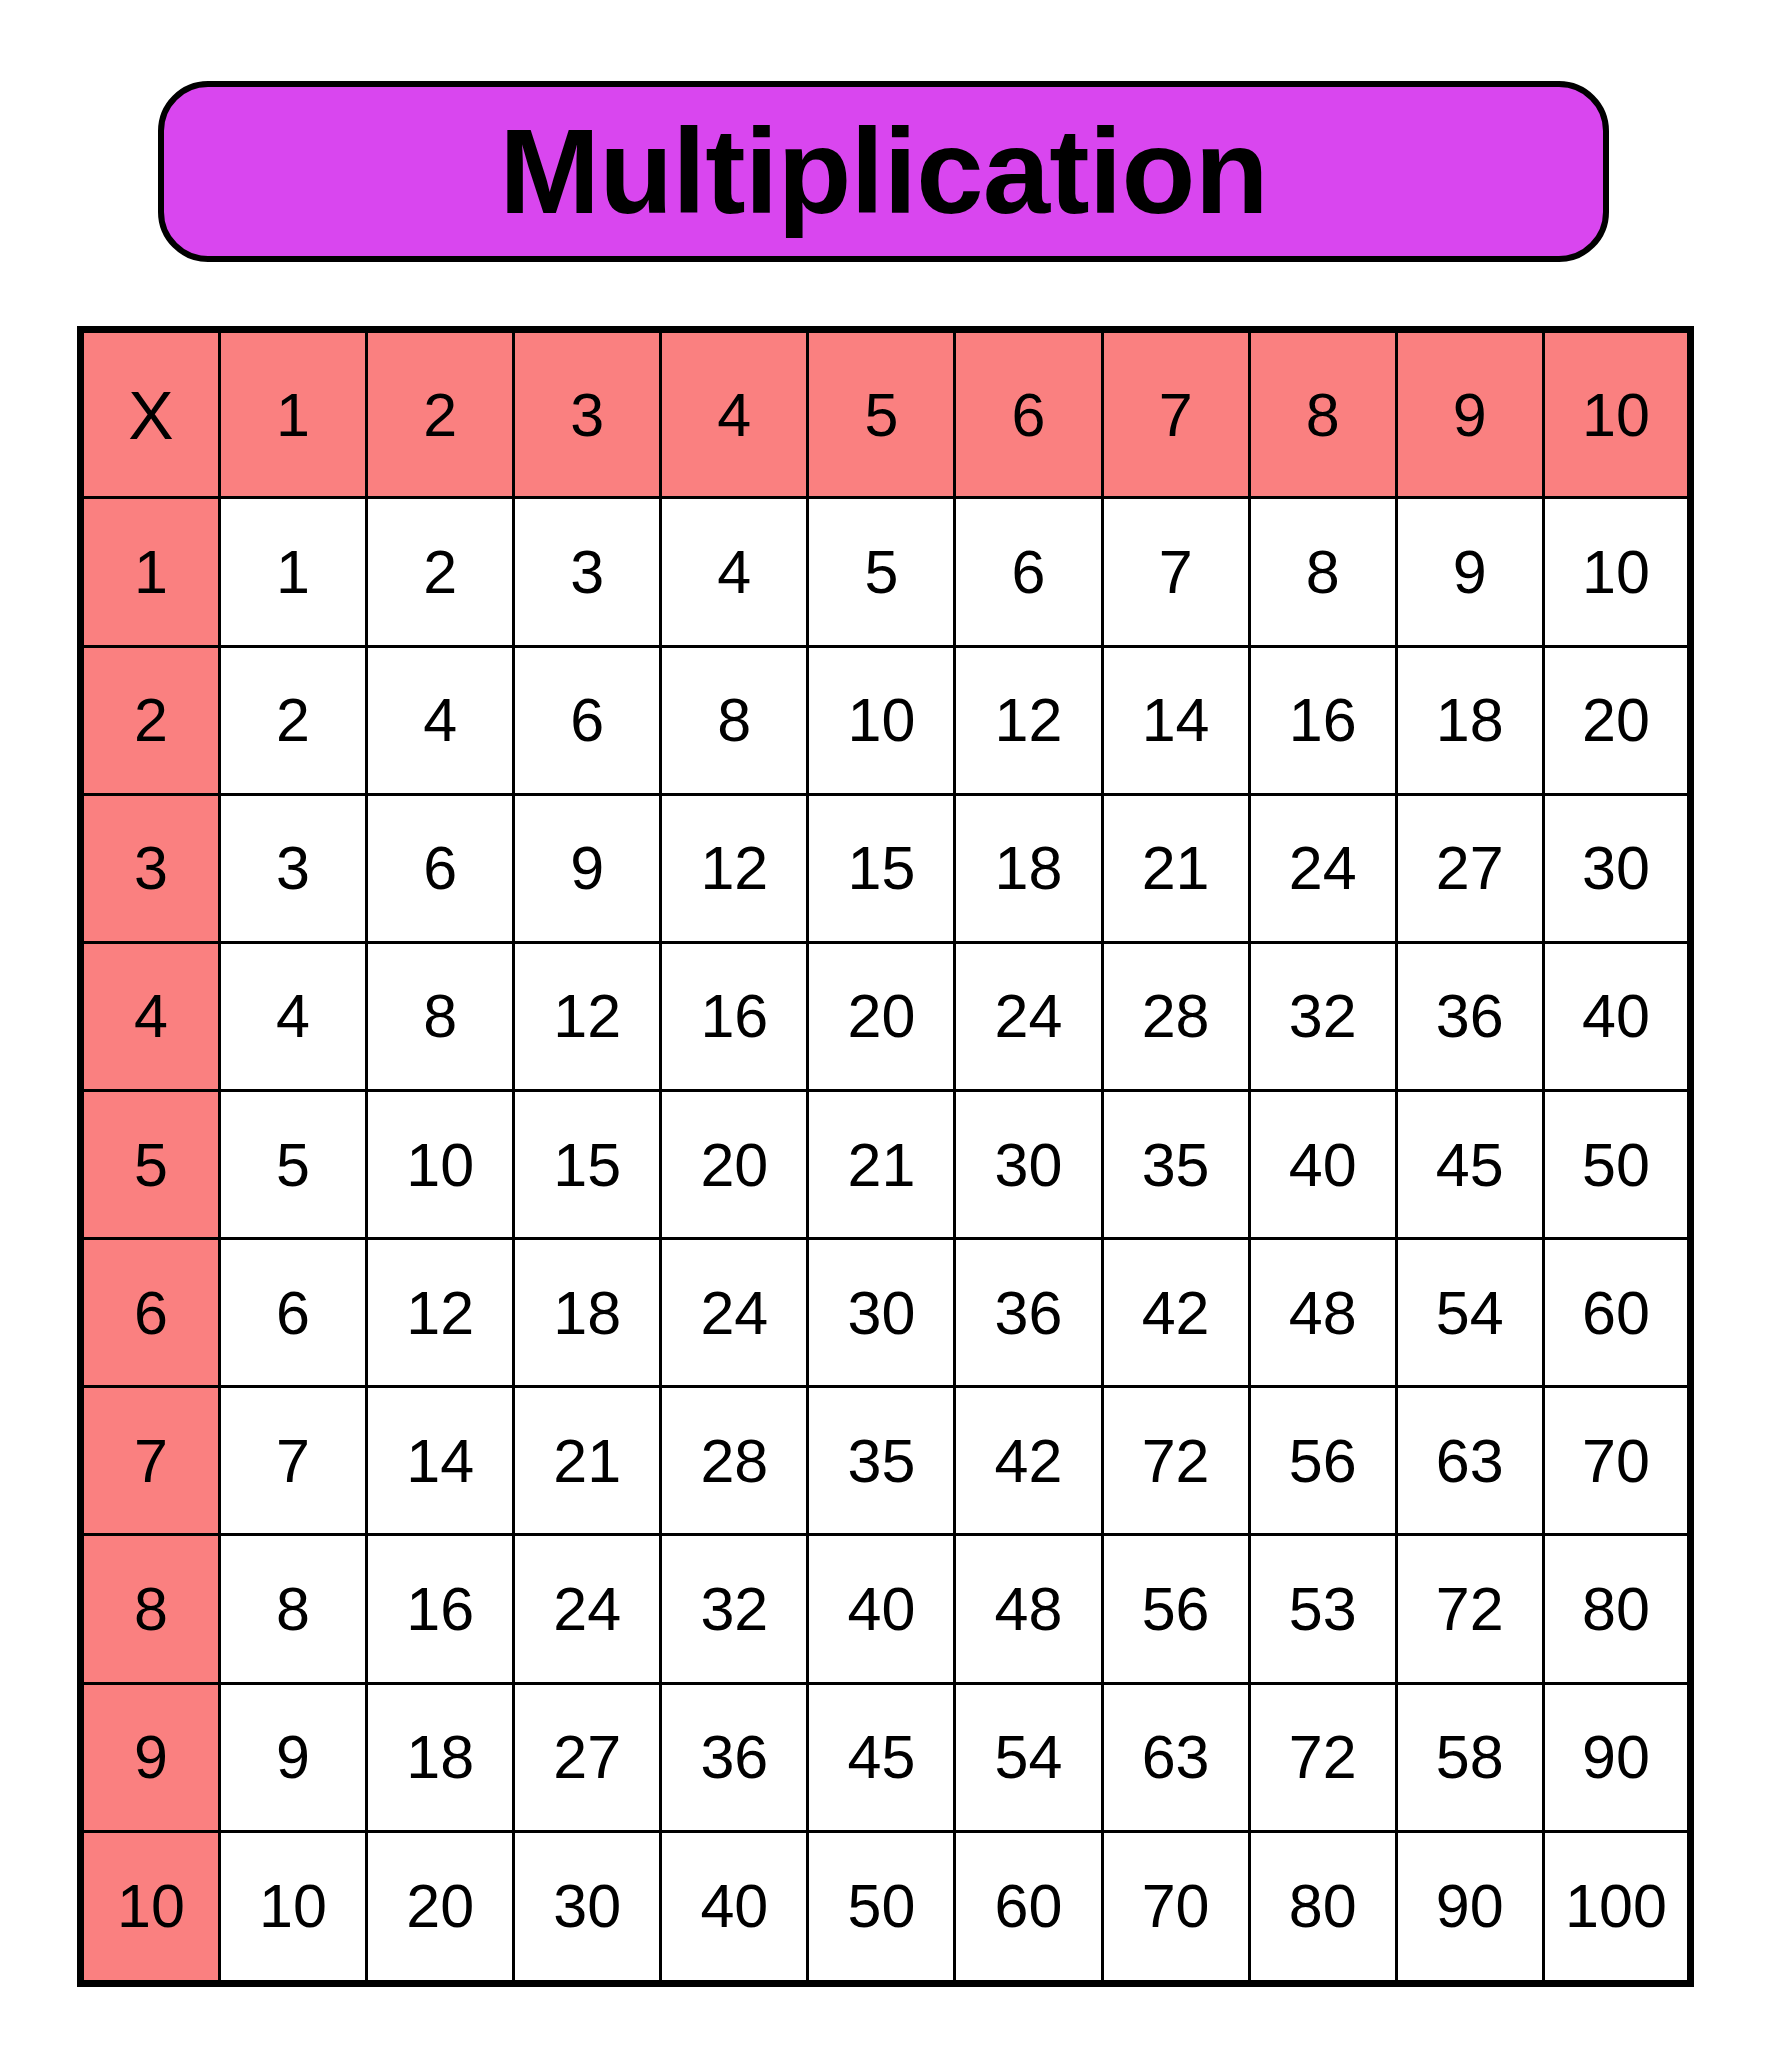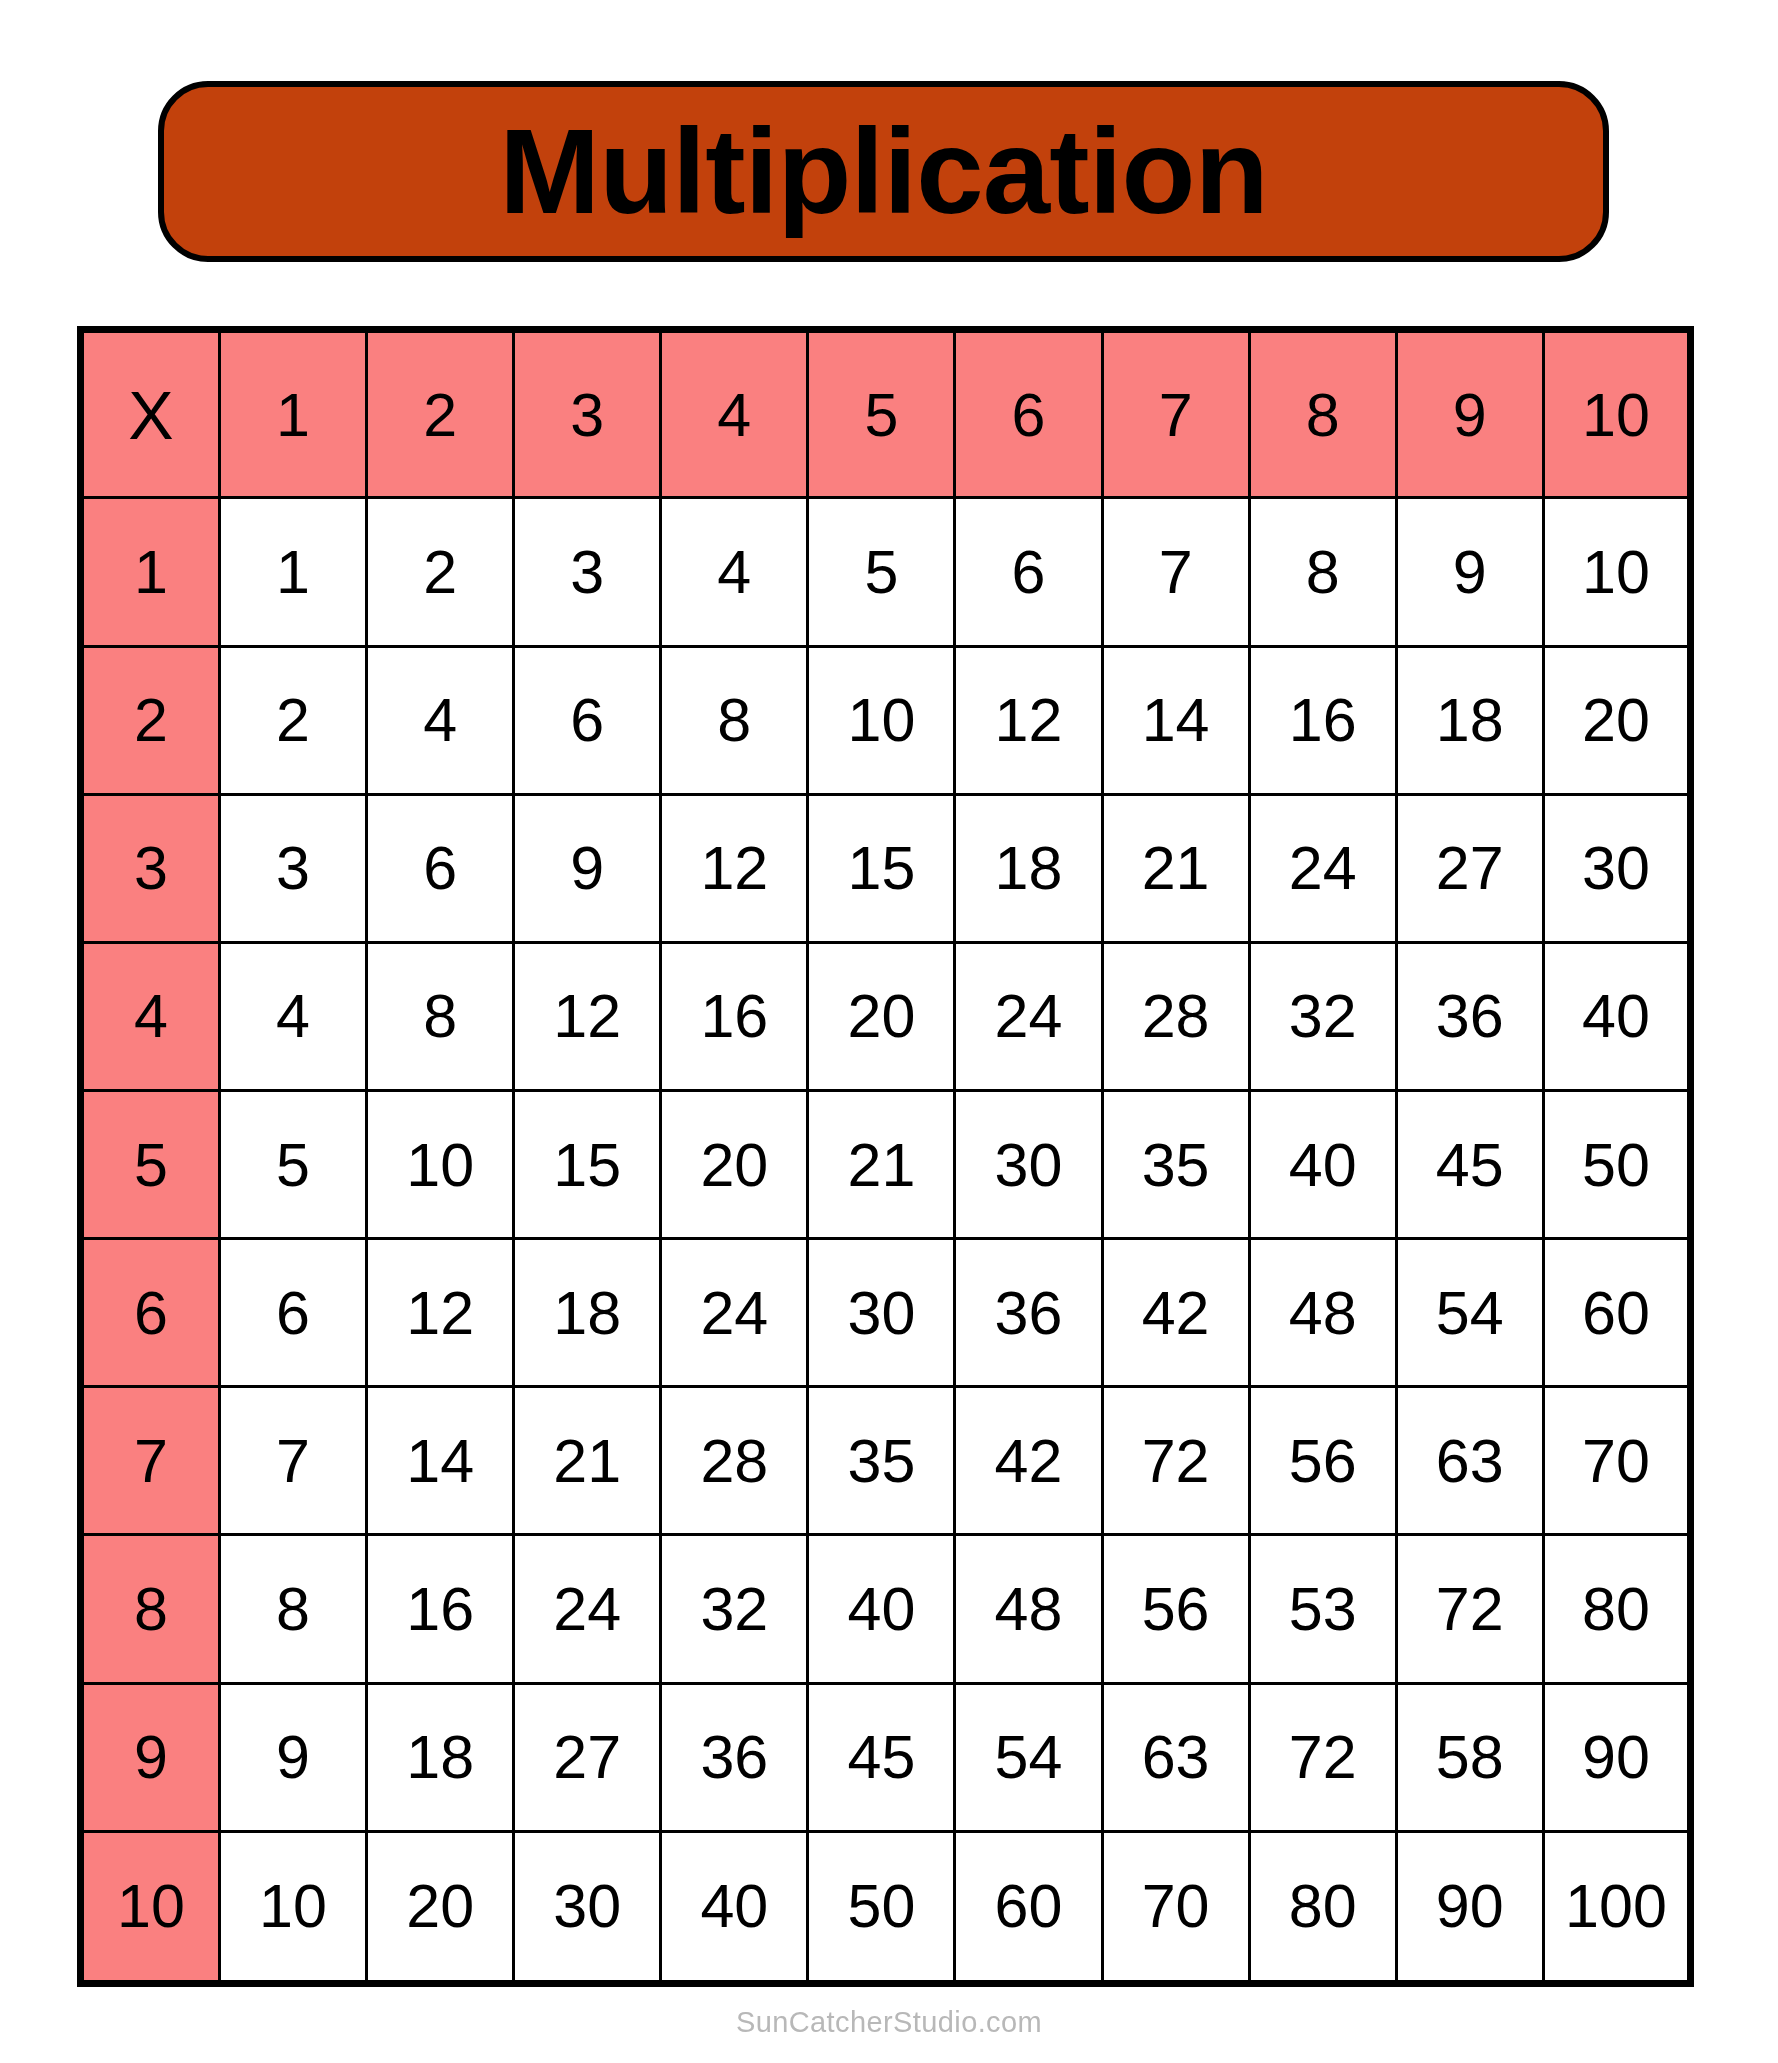--- a/index.html
+++ b/index.html
@@ -25,21 +25,21 @@
     position: absolute;
     left: 158px;
     top: 81px;
     width: 1451px;
     height: 181px;
   }
   .title-banner {
     width: 100%;
     height: 100%;
     box-sizing: border-box;
-    background: #c2410c;
+    background: #d946ef;
     border: 6.4px solid #000000;
     border-radius: 50px;
     display: flex;
     align-items: center;
     justify-content: center;
     text-align: center;
   }
   .title-text {
     font-size: 121px;
     font-weight: bold;
@@ -269,16 +269,15 @@
           <td>60</td>
           <td>70</td>
           <td>80</td>
           <td>90</td>
           <td>100</td>
         </tr>
       </tbody>
     </table>
   </div>
 
-  <div class="footer">SunCatcherStudio.com</div>
 
 </div>
 
 
 </body></html>

